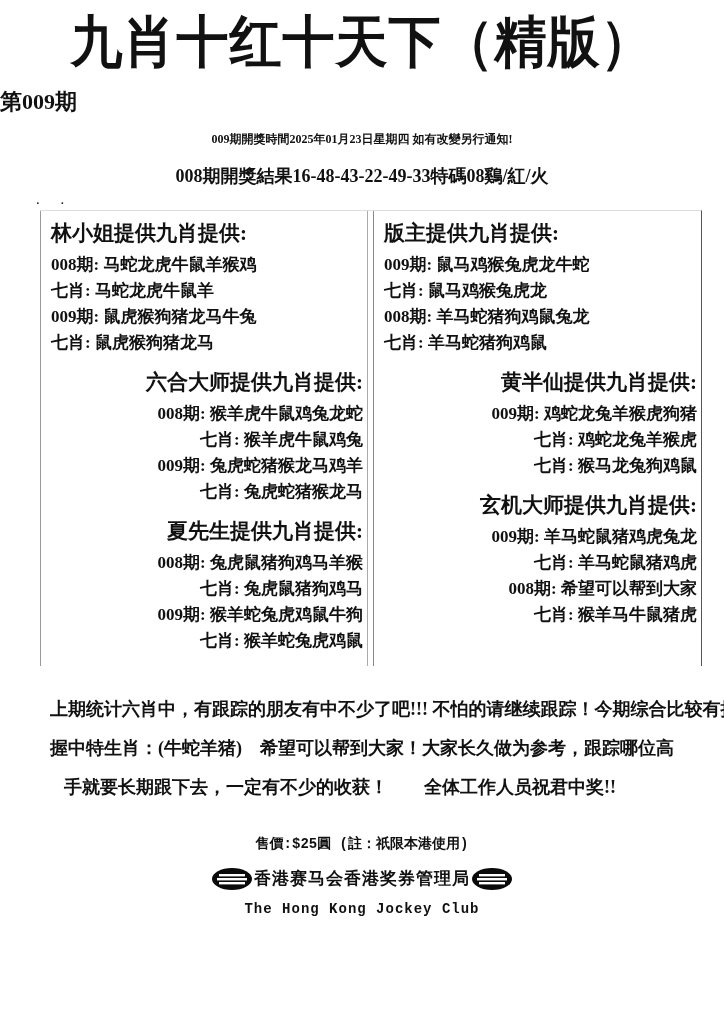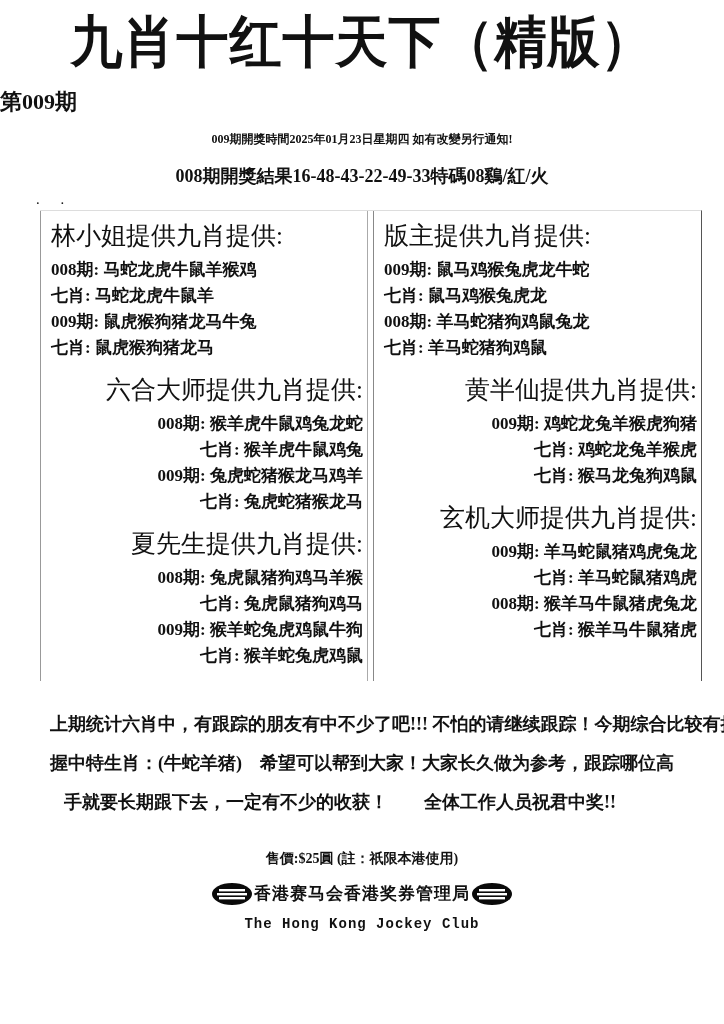--- a/index.html
+++ b/index.html
@@ -52,22 +52,22 @@
     margin:2px 22px 0 40px;
     border-top:1px solid #dddddd;
     border-right:1px solid #555555;
   }
   .col { width:50%; box-sizing:border-box; padding:8px 4px 12px 10px; }
   .col-left  { border-left:1px solid #999999; border-right:1px solid #aaaaaa; }
   .col-right { border-left:1px solid #888888; margin-left:5px; }
 
   .section + .section { margin-top:12px;text-align:right; }
   .section-title {
-    font-size:25px;
-    font-weight:normal;
+    font-size:21px;
+    font-weight:bold;
     margin-bottom:5px;
     white-space:nowrap;
   }
   .col-right .section:first-child .section-title { text-align:left; }
   .row {
     font-size:17px;
     font-weight:bold;
     line-height:26px;
     white-space:nowrap;
   }
@@ -79,20 +79,21 @@
     font-weight:600;
   }
   .commentary .cline { line-height:39px; white-space:nowrap; }
   .commentary .c3 { margin-left:14px; }
 
   .price {
     text-align:center;
     font-size:14px;
     font-weight:bold;
     margin-top:28px;
+    font-family:Liberation Mono, monospace;
   }
 
   .org-row {
     display:flex;
     justify-content:center;
     margin-top:14px;
     gap:1px;
   }
   .org-cn {
     font-size:17px;
@@ -167,21 +168,21 @@
         <div class="section-title">黄半仙提供九肖提供:</div>
         <div class="row"><span class="row-label">009期</span><span>鸡蛇龙兔羊猴虎狗猪</span></div>
         <div class="row"><span class="row-label">七肖</span><span>鸡蛇龙兔羊猴虎</span></div>
         <div class="row"><span class="row-label">七肖</span><span>猴马龙兔狗鸡鼠</span></div>
       </div>
 
       <div class="section">
         <div class="section-title">玄机大师提供九肖提供:</div>
         <div class="row"><span class="row-label">009期</span><span>羊马蛇鼠猪鸡虎兔龙</span></div>
         <div class="row"><span class="row-label">七肖</span><span>羊马蛇鼠猪鸡虎</span></div>
-        <div class="row"><span class="row-label">008期</span><span>猴羊马牛鼠猪虎兔龙</span></div>
+        <div class="row"><span class="row-label">008期</span><span>希望可以帮到大家</span></div>
         <div class="row"><span class="row-label">七肖</span><span>猴羊马牛鼠猪虎</span></div>
       </div>
 
     </div>
 
   </div>
 
   <div class="commentary">
     <div class="cline c1">上期统计六肖中，有跟踪的朋友有中不少了吧!!! 不怕的请继续跟踪！今期综合比较有把</div>
     <div class="cline c2">握中特生肖：(牛蛇羊猪)　希望可以帮到大家！大家长久做为参考，跟踪哪位高</div>

